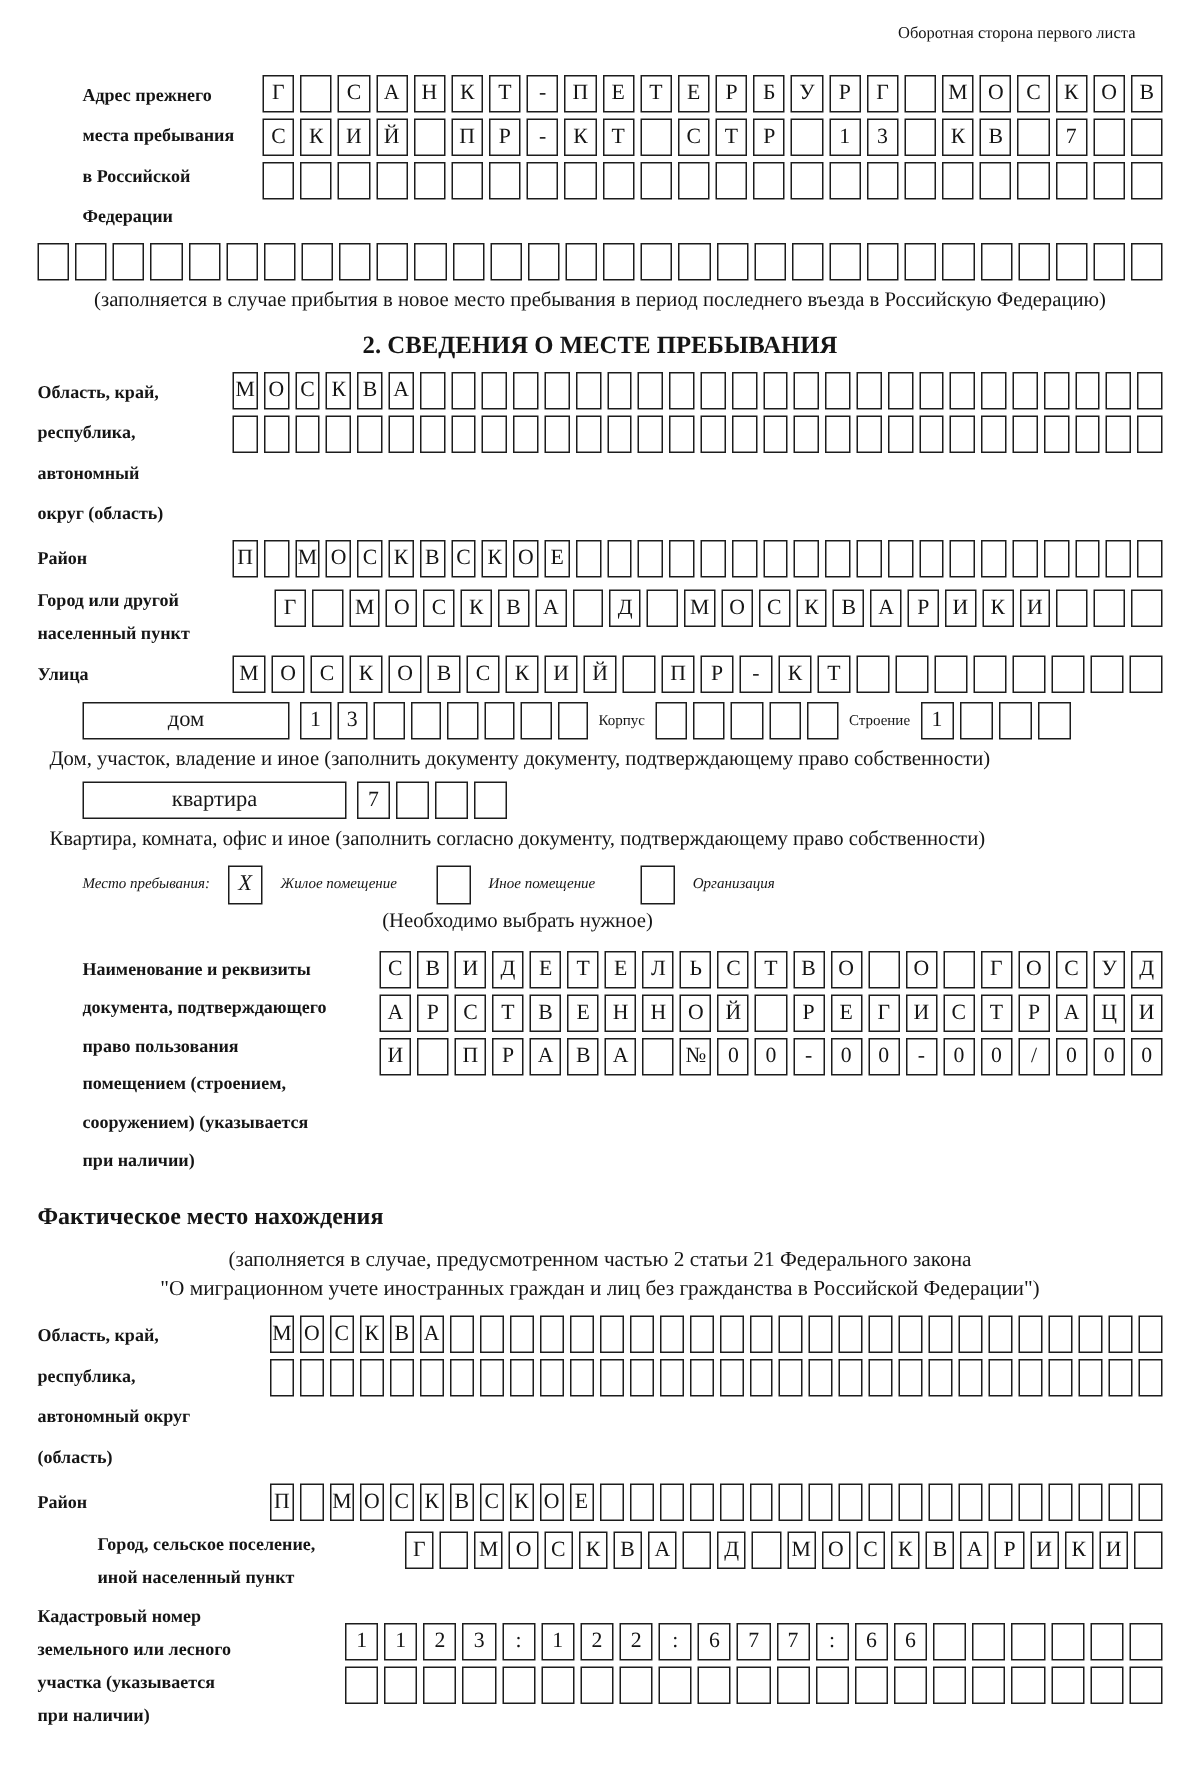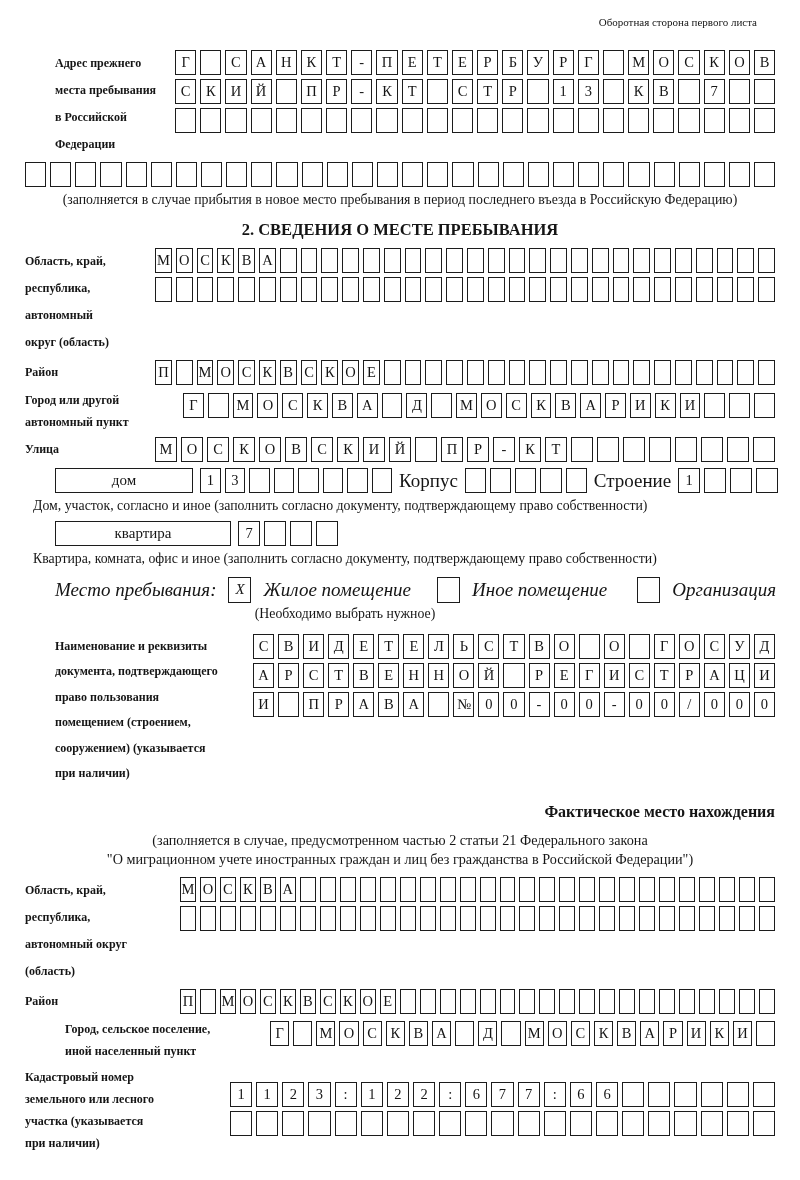--- a/index.html
+++ b/index.html
@@ -15,22 +15,22 @@
   .cell{flex:1;height:25px;min-width:0;border:1.6px solid #1c1c1c;background:#fff;
         display:flex;align-items:center;justify-content:center;
         font-size:14.5px;box-sizing:border-box;overflow:hidden;}
   .wordbox{border:1.6px solid #1c1c1c;height:25px;box-sizing:border-box;flex-shrink:0;
         display:flex;align-items:center;justify-content:center;font-size:15px;}
   .checkbox{width:23px;height:26px;border:1.6px solid #1c1c1c;box-sizing:border-box;flex-shrink:0;
         display:flex;align-items:center;justify-content:center;font-size:15px;}
   .note{font-size:13.8px;line-height:1.35;}
   .center{text-align:center;}
   .sect-title{text-align:center;font-weight:bold;font-size:16.5px;margin:10px 0 8px 0;}
-  .sub-title{text-align:right;font-weight:bold;font-size:16px;margin:16px 0 10px 0;}
-  .inline-lbl{font-size:19px;line-height:25px;white-space:nowrap;flex-shrink:0;}
+  .sub-title{text-align:left;font-weight:bold;font-size:16px;margin:16px 0 10px 0;}
+  .inline-lbl{font-size:10px;line-height:25px;white-space:nowrap;flex-shrink:0;}
 </style>
 </head>
 <body>
 
 <div class="page">
 
   <div class="hdr">Оборотная сторона первого листа</div>
 
   <div class="frow">
     <div class="lbl" style="width:150px;padding-left:30px;">Адрес прежнего
@@ -258,21 +258,21 @@
         <span class="cell"></span>
         <span class="cell"></span>
         <span class="cell"></span>
         <span class="cell"></span>
         <span class="cell"></span>
       </div>
   </div>
 
   <div class="frow">
     <div class="lbl compact" style="width:130px;">Город или другой
-автономный пункт</div>
+населенный пункт</div>
     <div class="cells" style="margin-left:28px;margin-top:4px;">
         <span class="cell">Г</span>
         <span class="cell"></span>
         <span class="cell">М</span>
         <span class="cell">О</span>
         <span class="cell">С</span>
         <span class="cell">К</span>
         <span class="cell">В</span>
         <span class="cell">А</span>
         <span class="cell"></span>
@@ -345,21 +345,21 @@
         <span class="cell"></span>
       </div>
     <div class="inline-lbl">Строение</div>
     <div class="cells" style="flex:0 0 100px;">
         <span class="cell">1</span>
         <span class="cell"></span>
         <span class="cell"></span>
         <span class="cell"></span>
       </div>
   </div>
-  <div class="note" style="margin:2px 0 6px 8px;">Дом, участок, согласно и иное (заполнить согласно документу, подтверждающему право собственности)</div>
+  <div class="note" style="margin:2px 0 6px 8px;">Дом, участок, владение и иное (заполнить документу документу, подтверждающему право собственности)</div>
 
   <div class="frow" style="margin-left:30px;gap:7px;align-items:center;">
     <div class="wordbox" style="width:176px;">квартира</div>
     <div class="cells" style="flex:0 0 100px;">
         <span class="cell">7</span>
         <span class="cell"></span>
         <span class="cell"></span>
         <span class="cell"></span>
       </div>
   </div>

